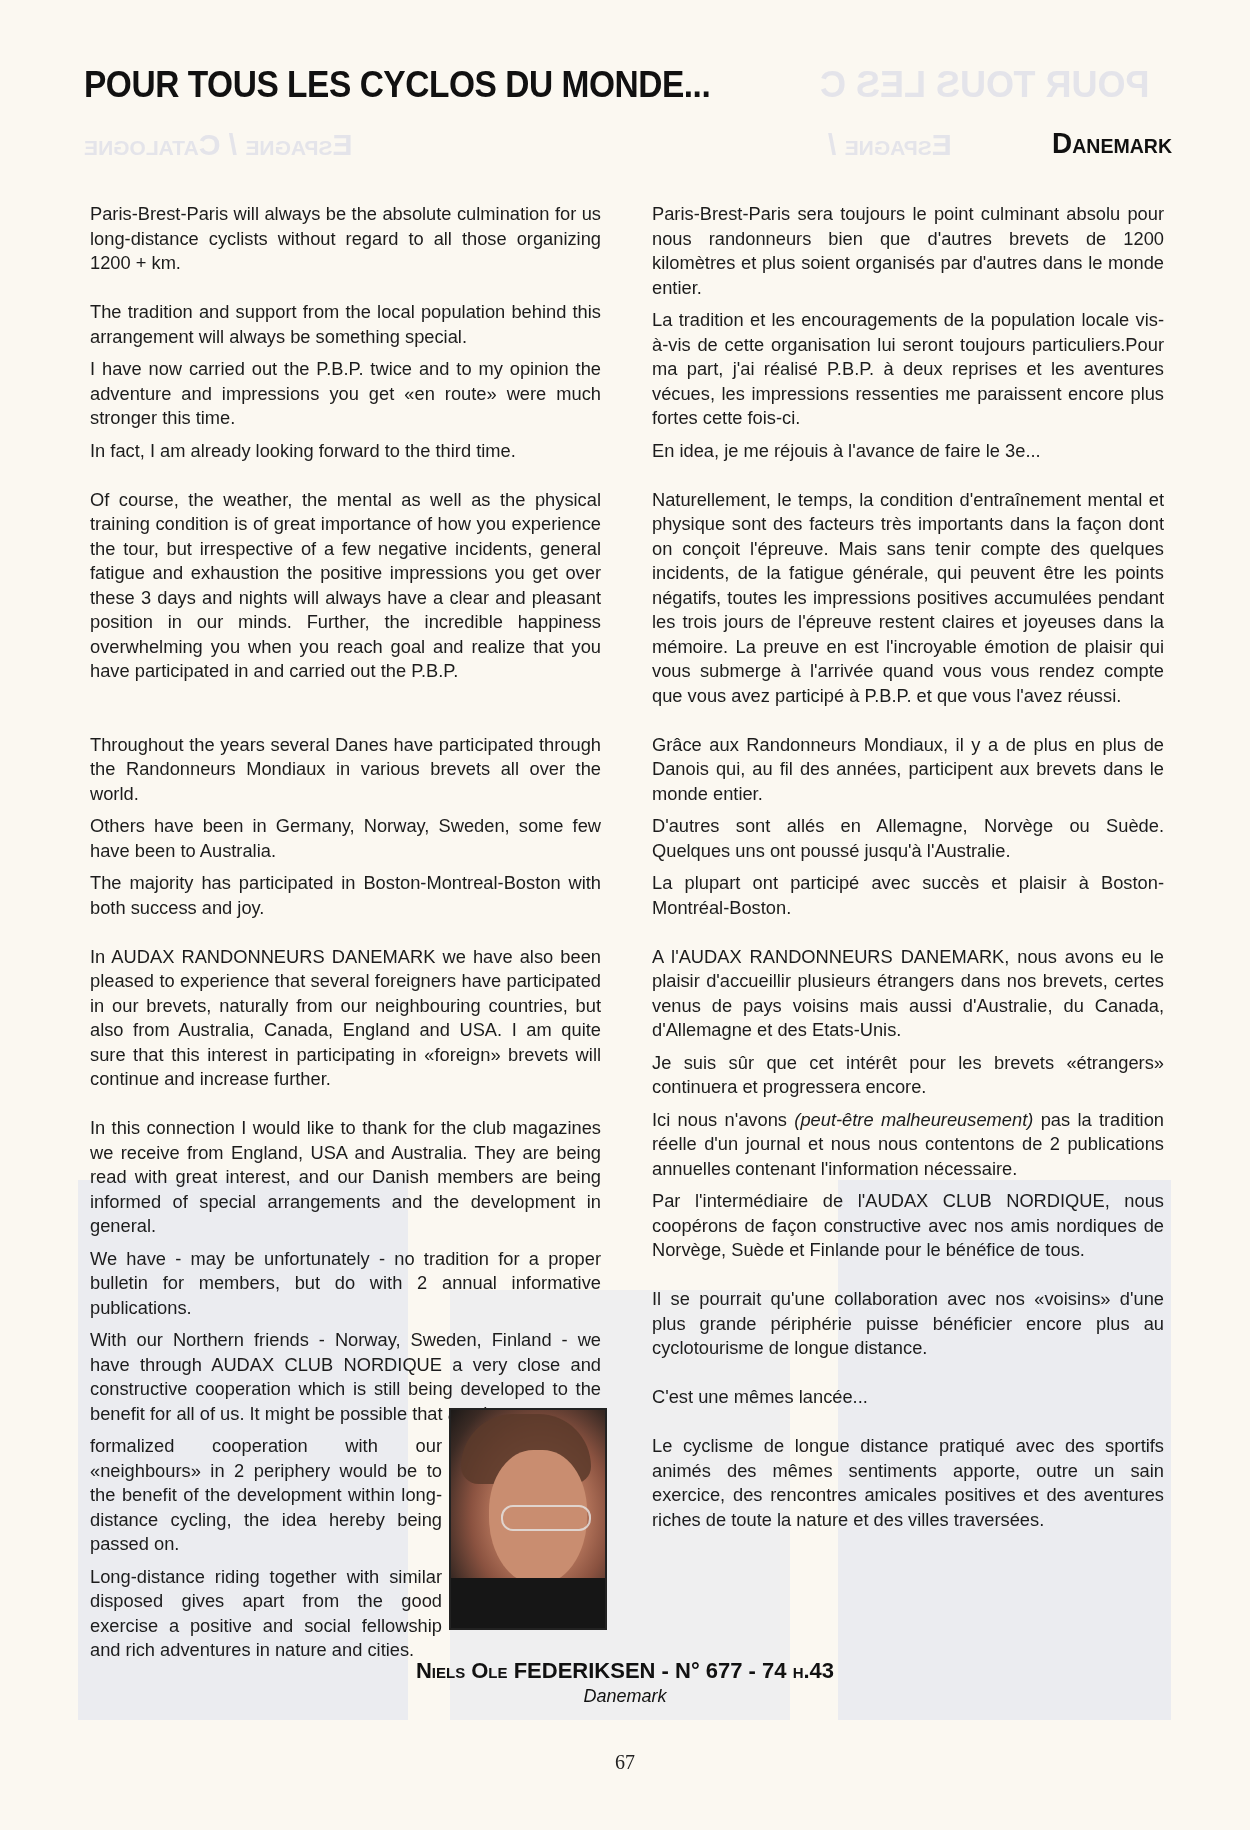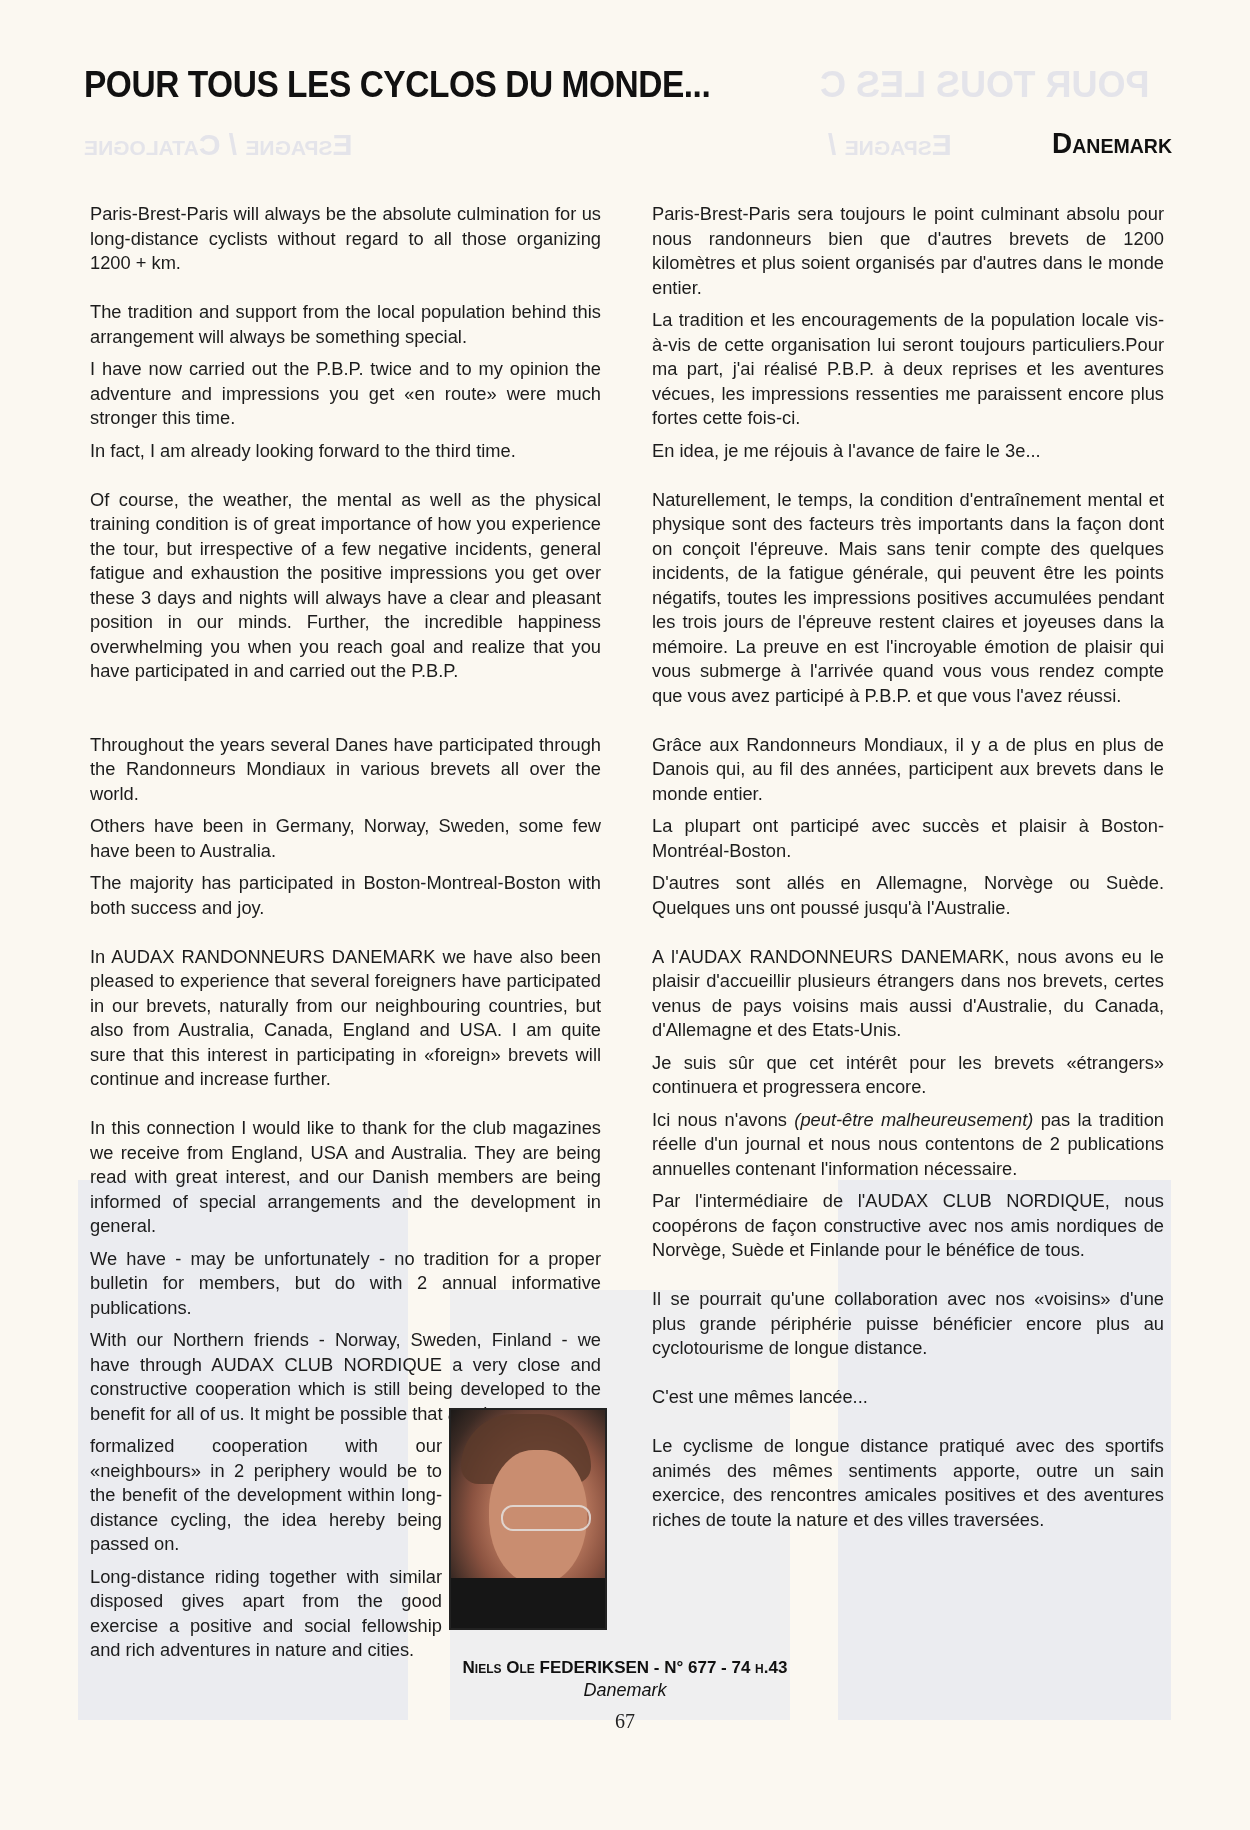--- a/index.html
+++ b/index.html
@@ -67,28 +67,28 @@
     }
     .photo .shirt {
       position: absolute; left: 0; bottom: 0; width: 154px; height: 50px;
       background: #161616;
     }
     .signature {
       position: absolute; left: 0; width: 1250px; top: 1658px;
       text-align: center;
     }
     .sig-name {
-      font-size: 17px; font-weight: bold; color: #111;
+      font-size: 22px; font-weight: bold; color: #111;
       font-variant: small-caps;
     }
     .sig-country {
       font-size: 18px; font-style: italic; color: #111; margin-top: 2px;
     }
     .page-number {
-      position: absolute; left: 0; width: 1250px; top: 1710px;
+      position: absolute; left: 0; width: 1250px; top: 1751px;
       text-align: center; font-family: "Liberation Serif", serif;
       font-size: 20px; color: #222;
     }
   </style>
 </head>
 <body>
 
 <div class="bg-tint" style="left:78px; top:1180px; width:330px; height:540px;"></div>
 <div class="bg-tint" style="left:450px; top:1290px; width:340px; height:430px; opacity:0.55;"></div>
 <div class="bg-tint" style="left:838px; top:1180px; width:333px; height:540px;"></div>
@@ -123,22 +123,22 @@
   <div class="glasses"></div>
   <div class="shirt"></div>
 </div>
 
 <div class="col col-fr">
   <p>Paris-Brest-Paris sera toujours le point culminant absolu pour nous randonneurs bien que d'autres brevets de 1200 kilomètres et plus soient organisés par d'autres dans le monde entier.</p>
   <p>La tradition et les encouragements de la population locale vis-à-vis de cette organisation lui seront toujours particuliers.Pour ma part, j'ai réalisé P.B.P. à deux reprises et les aventures vécues, les impressions ressenties me paraissent encore plus fortes cette fois-ci.</p>
   <p>En idea, je me réjouis à l'avance de faire le 3e...</p>
   <p class="gap">Naturellement, le temps, la condition d'entraînement mental et physique sont des facteurs très importants dans la façon dont on conçoit l'épreuve. Mais sans tenir compte des quelques incidents, de la fatigue générale, qui peuvent être les points négatifs, toutes les impressions positives accumulées pendant les trois jours de l'épreuve restent claires et joyeuses dans la mémoire. La preuve en est l'incroyable émotion de plaisir qui vous submerge à l'arrivée quand vous vous rendez compte que vous avez participé à P.B.P. et que vous l'avez réussi.</p>
   <p class="gap">Grâce aux Randonneurs Mondiaux, il y a de plus en plus de Danois qui, au fil des années, participent aux brevets dans le monde entier.</p>
+  <p>D'autres sont allés en Allemagne, Norvège ou Suède. Quelques uns ont poussé jusqu'à l'Australie.</p>
   <p>La plupart ont participé avec succès et plaisir à Boston-Montréal-Boston.</p>
-  <p>D'autres sont allés en Allemagne, Norvège ou Suède. Quelques uns ont poussé jusqu'à l'Australie.</p>
   <p class="gap">A l'AUDAX RANDONNEURS DANEMARK, nous avons eu le plaisir d'accueillir plusieurs étrangers dans nos brevets, certes venus de pays voisins mais aussi d'Australie, du Canada, d'Allemagne et des Etats-Unis.</p>
   <p>Je suis sûr que cet intérêt pour les brevets «étrangers» continuera et progressera encore.</p>
   <p><span>Ici nous n'avons </span><em>(peut-être malheureusement)</em><span> pas la tradition réelle d'un journal et nous nous contentons de 2 publications annuelles contenant l'information nécessaire.</span></p>
   <p>Par l'intermédiaire de l'AUDAX CLUB NORDIQUE, nous coopérons de façon constructive avec nos amis nordiques de Norvège, Suède et Finlande pour le bénéfice de tous.</p>
   <p class="gap">Il se pourrait qu'une collaboration avec nos «voisins» d'une plus grande périphérie puisse bénéficier encore plus au cyclotourisme de longue distance.</p>
   <p class="gap">C'est une mêmes lancée...</p>
   <p class="gap">Le cyclisme de longue distance pratiqué avec des sportifs animés des mêmes sentiments apporte, outre un sain exercice, des rencontres amicales positives et des aventures riches de toute la nature et des villes traversées.</p>
 </div>
 
 <div class="signature">

